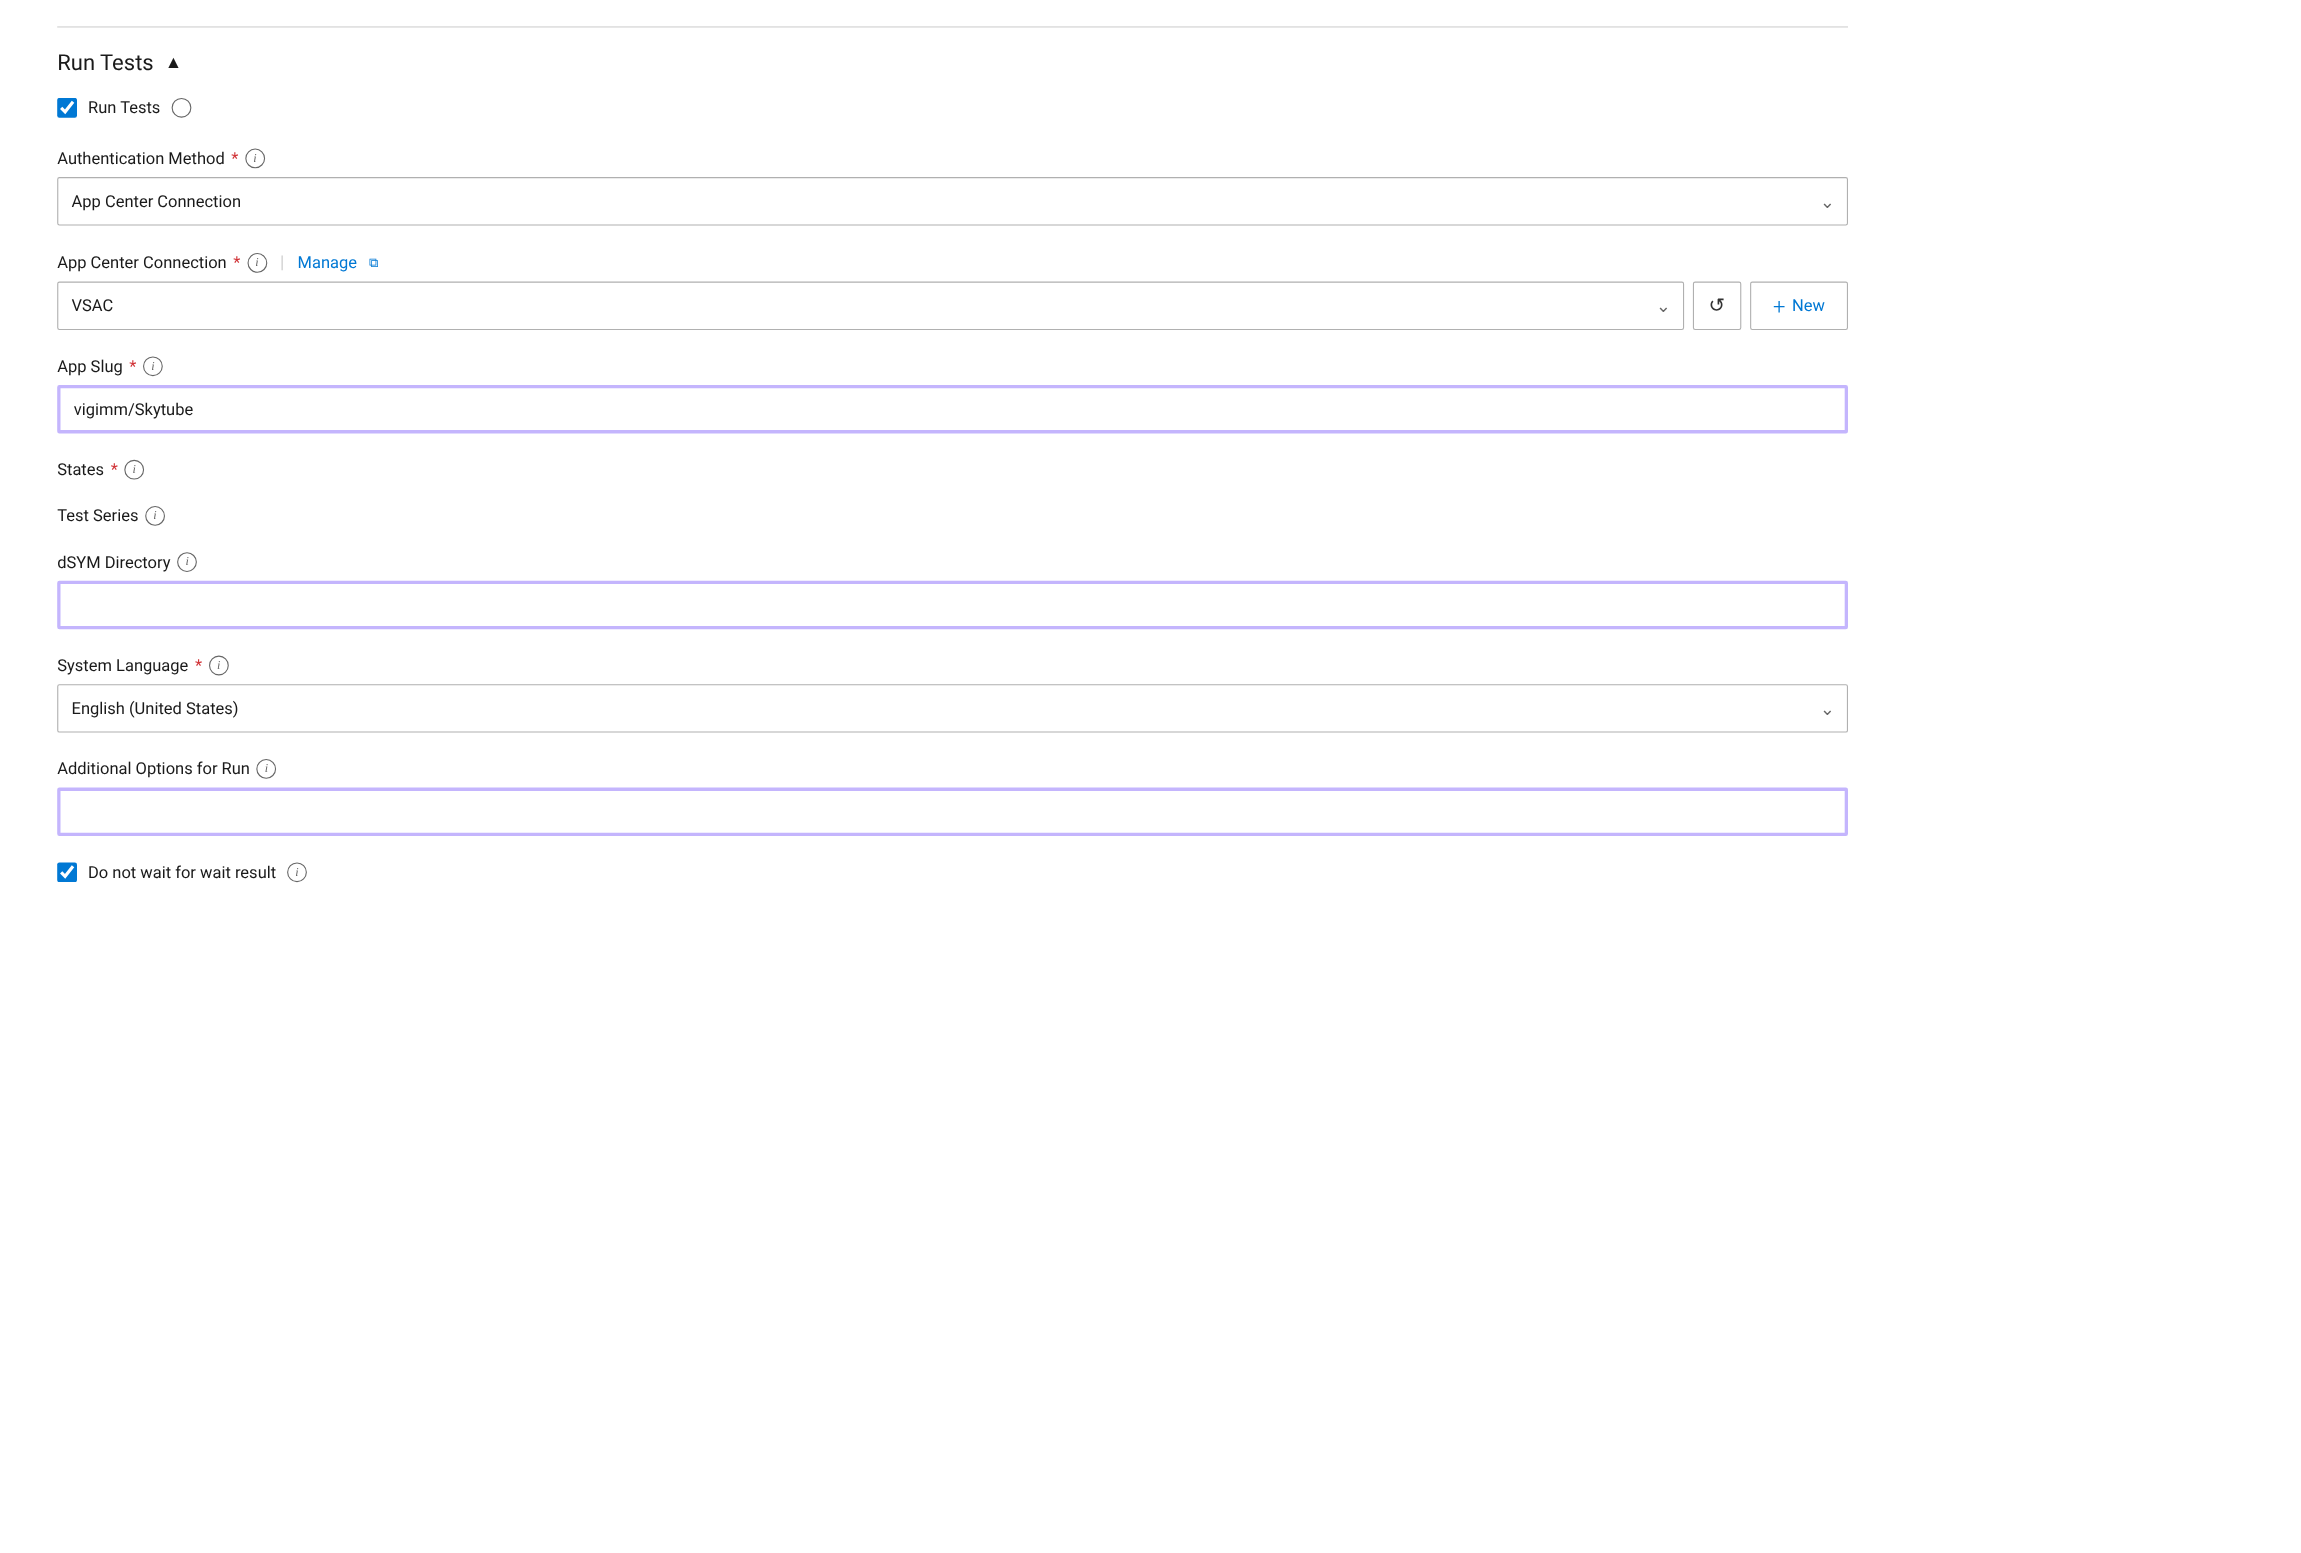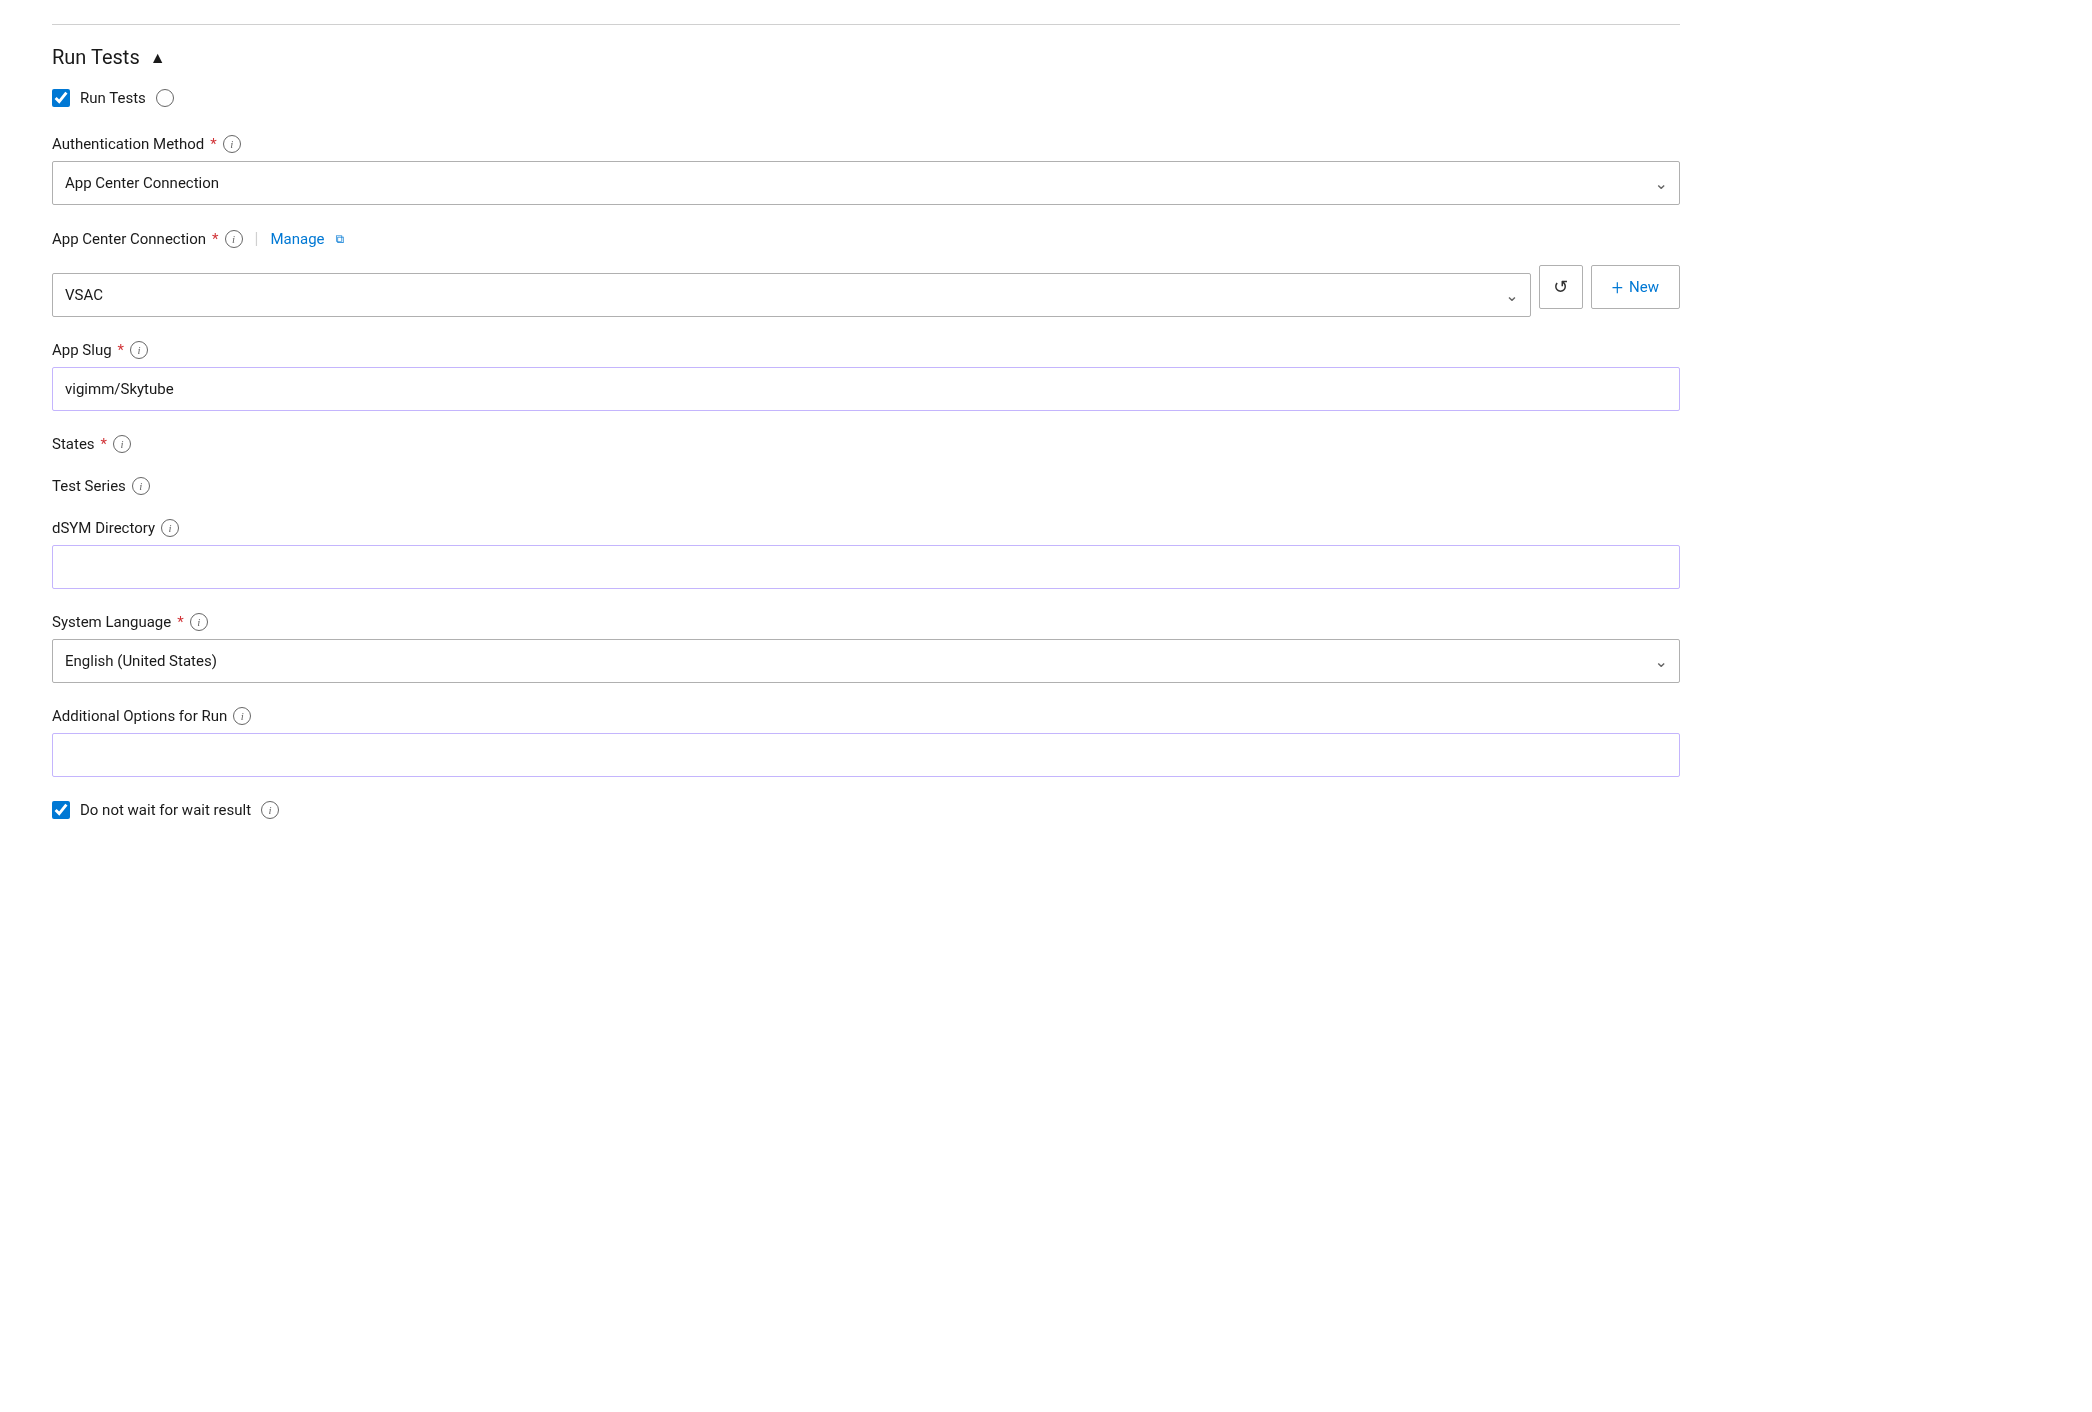--- a/index.html
+++ b/index.html
@@ -111,21 +111,21 @@
 
     .pipe-separator {
       color: #d0d0d0;
       margin: 0 6px;
       font-size: 16px;
     }
 
     .text-input {
       width: 100%;
       height: 44px;
-      border: 1px solid #c4b5fd;
+      border: 3px solid #c4b5fd;
       border-radius: 2px;
       padding: 0 12px;
       font-size: 15px;
       color: #1a1a1a;
       background: #ffffff;
       outline: none;
     }
 
     .select-wrapper {
       position: relative;
@@ -160,21 +160,20 @@
       display: flex;
       align-items: center;
       gap: 8px;
     }
 
     .connection-select-wrapper {
       flex: 1;
       position: relative;
       display: flex;
       align-items: center;
-      margin-top: 17px;
     }
 
     .connection-select {
       width: 100%;
       height: 44px;
       border: 1px solid #b0b0b0;
       border-radius: 2px;
       padding: 0 44px 0 12px;
       font-size: 15px;
       color: #1a1a1a;

